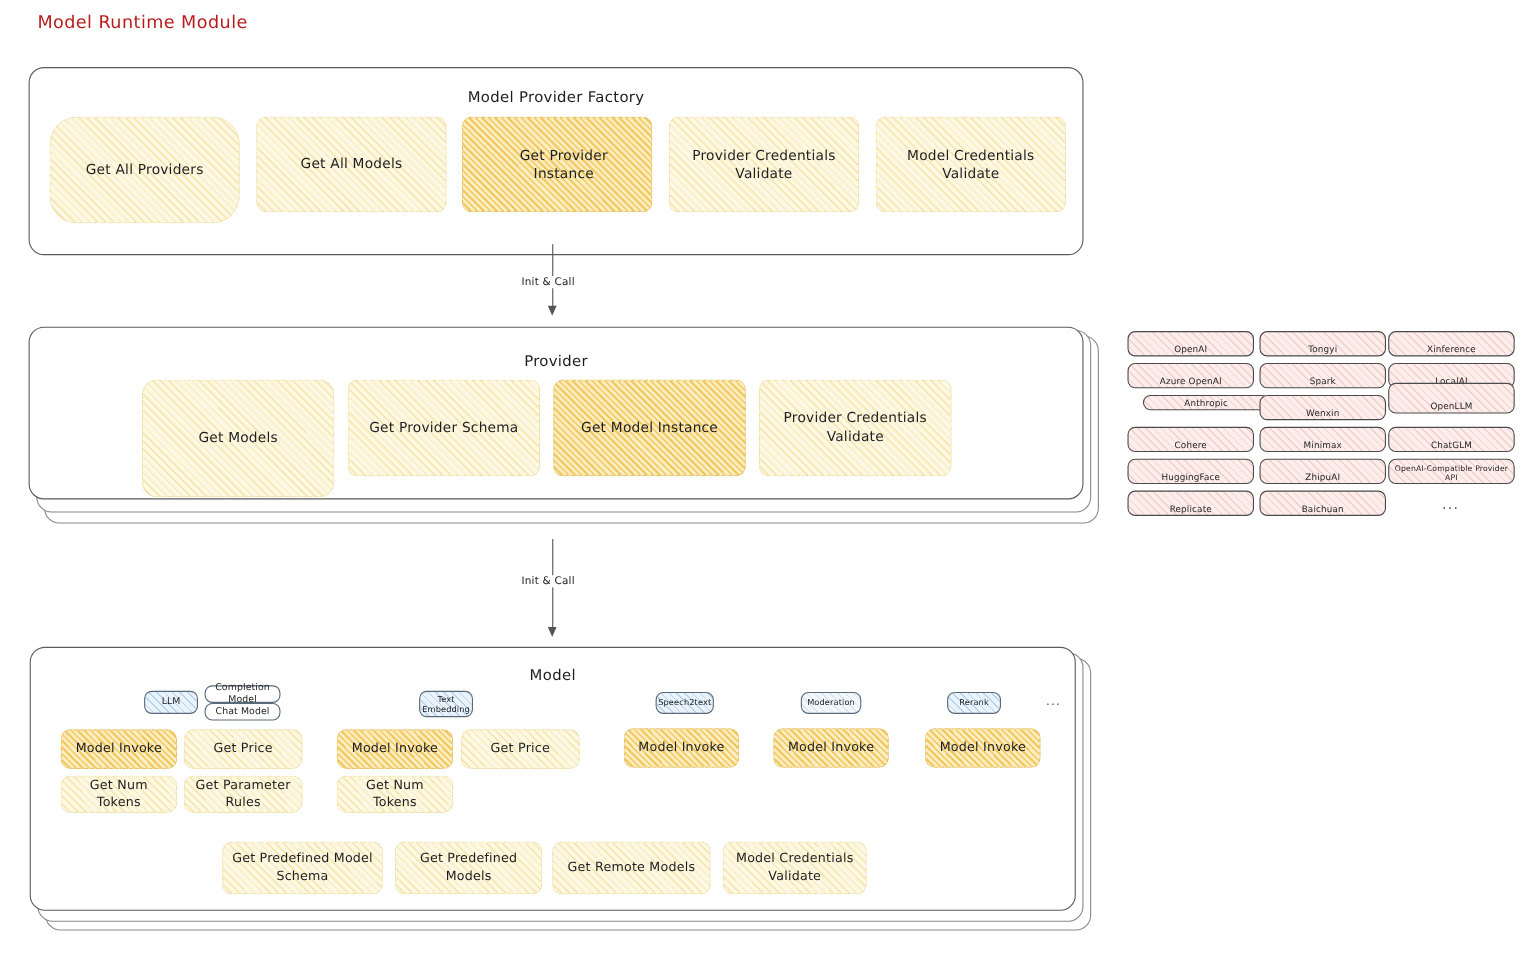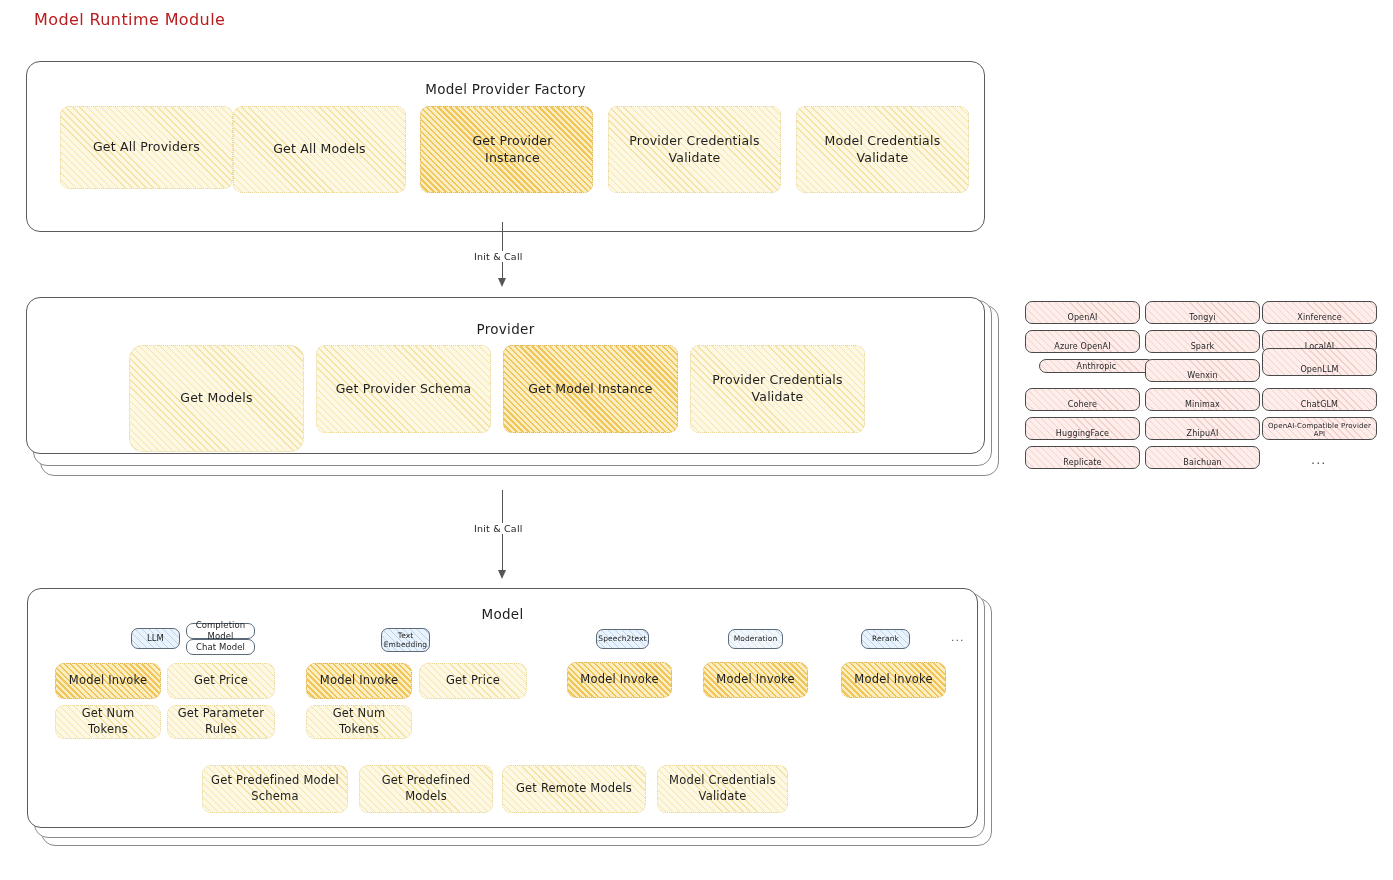--- a/index.html
+++ b/index.html
@@ -176,21 +176,21 @@
 <body>
 
 <div id="canvas">
 
   <div class="page-title">Model Runtime Module</div>
 
   <div class="card" style="left:26px; top:50px; width:959px; height:171px;margin-top:11px;">
     <div class="card-title" style="top:19px;">Model Provider Factory</div>
   </div>
 
-  <div class="node fill-cream" style="left:60px; top:106px; width:173px; height:83px;">
+  <div class="node fill-cream" style="left:45px; top:106px; width:173px; height:97px;border-radius:25px;">
     <span>Get All Providers</span>
   </div>
   <div class="node fill-cream" style="left:233px; top:106px; width:173px; height:87px;">
     <span>Get All Models</span>
   </div>
   <div class="node fill-gold" style="left:420px; top:106px; width:173px; height:87px;">
     <span style="white-space:pre-line;margin-left:12px;">Get Provider
 Instance</span>
   </div>
   <div class="node fill-cream" style="left:608px; top:106px; width:173px; height:87px;">

